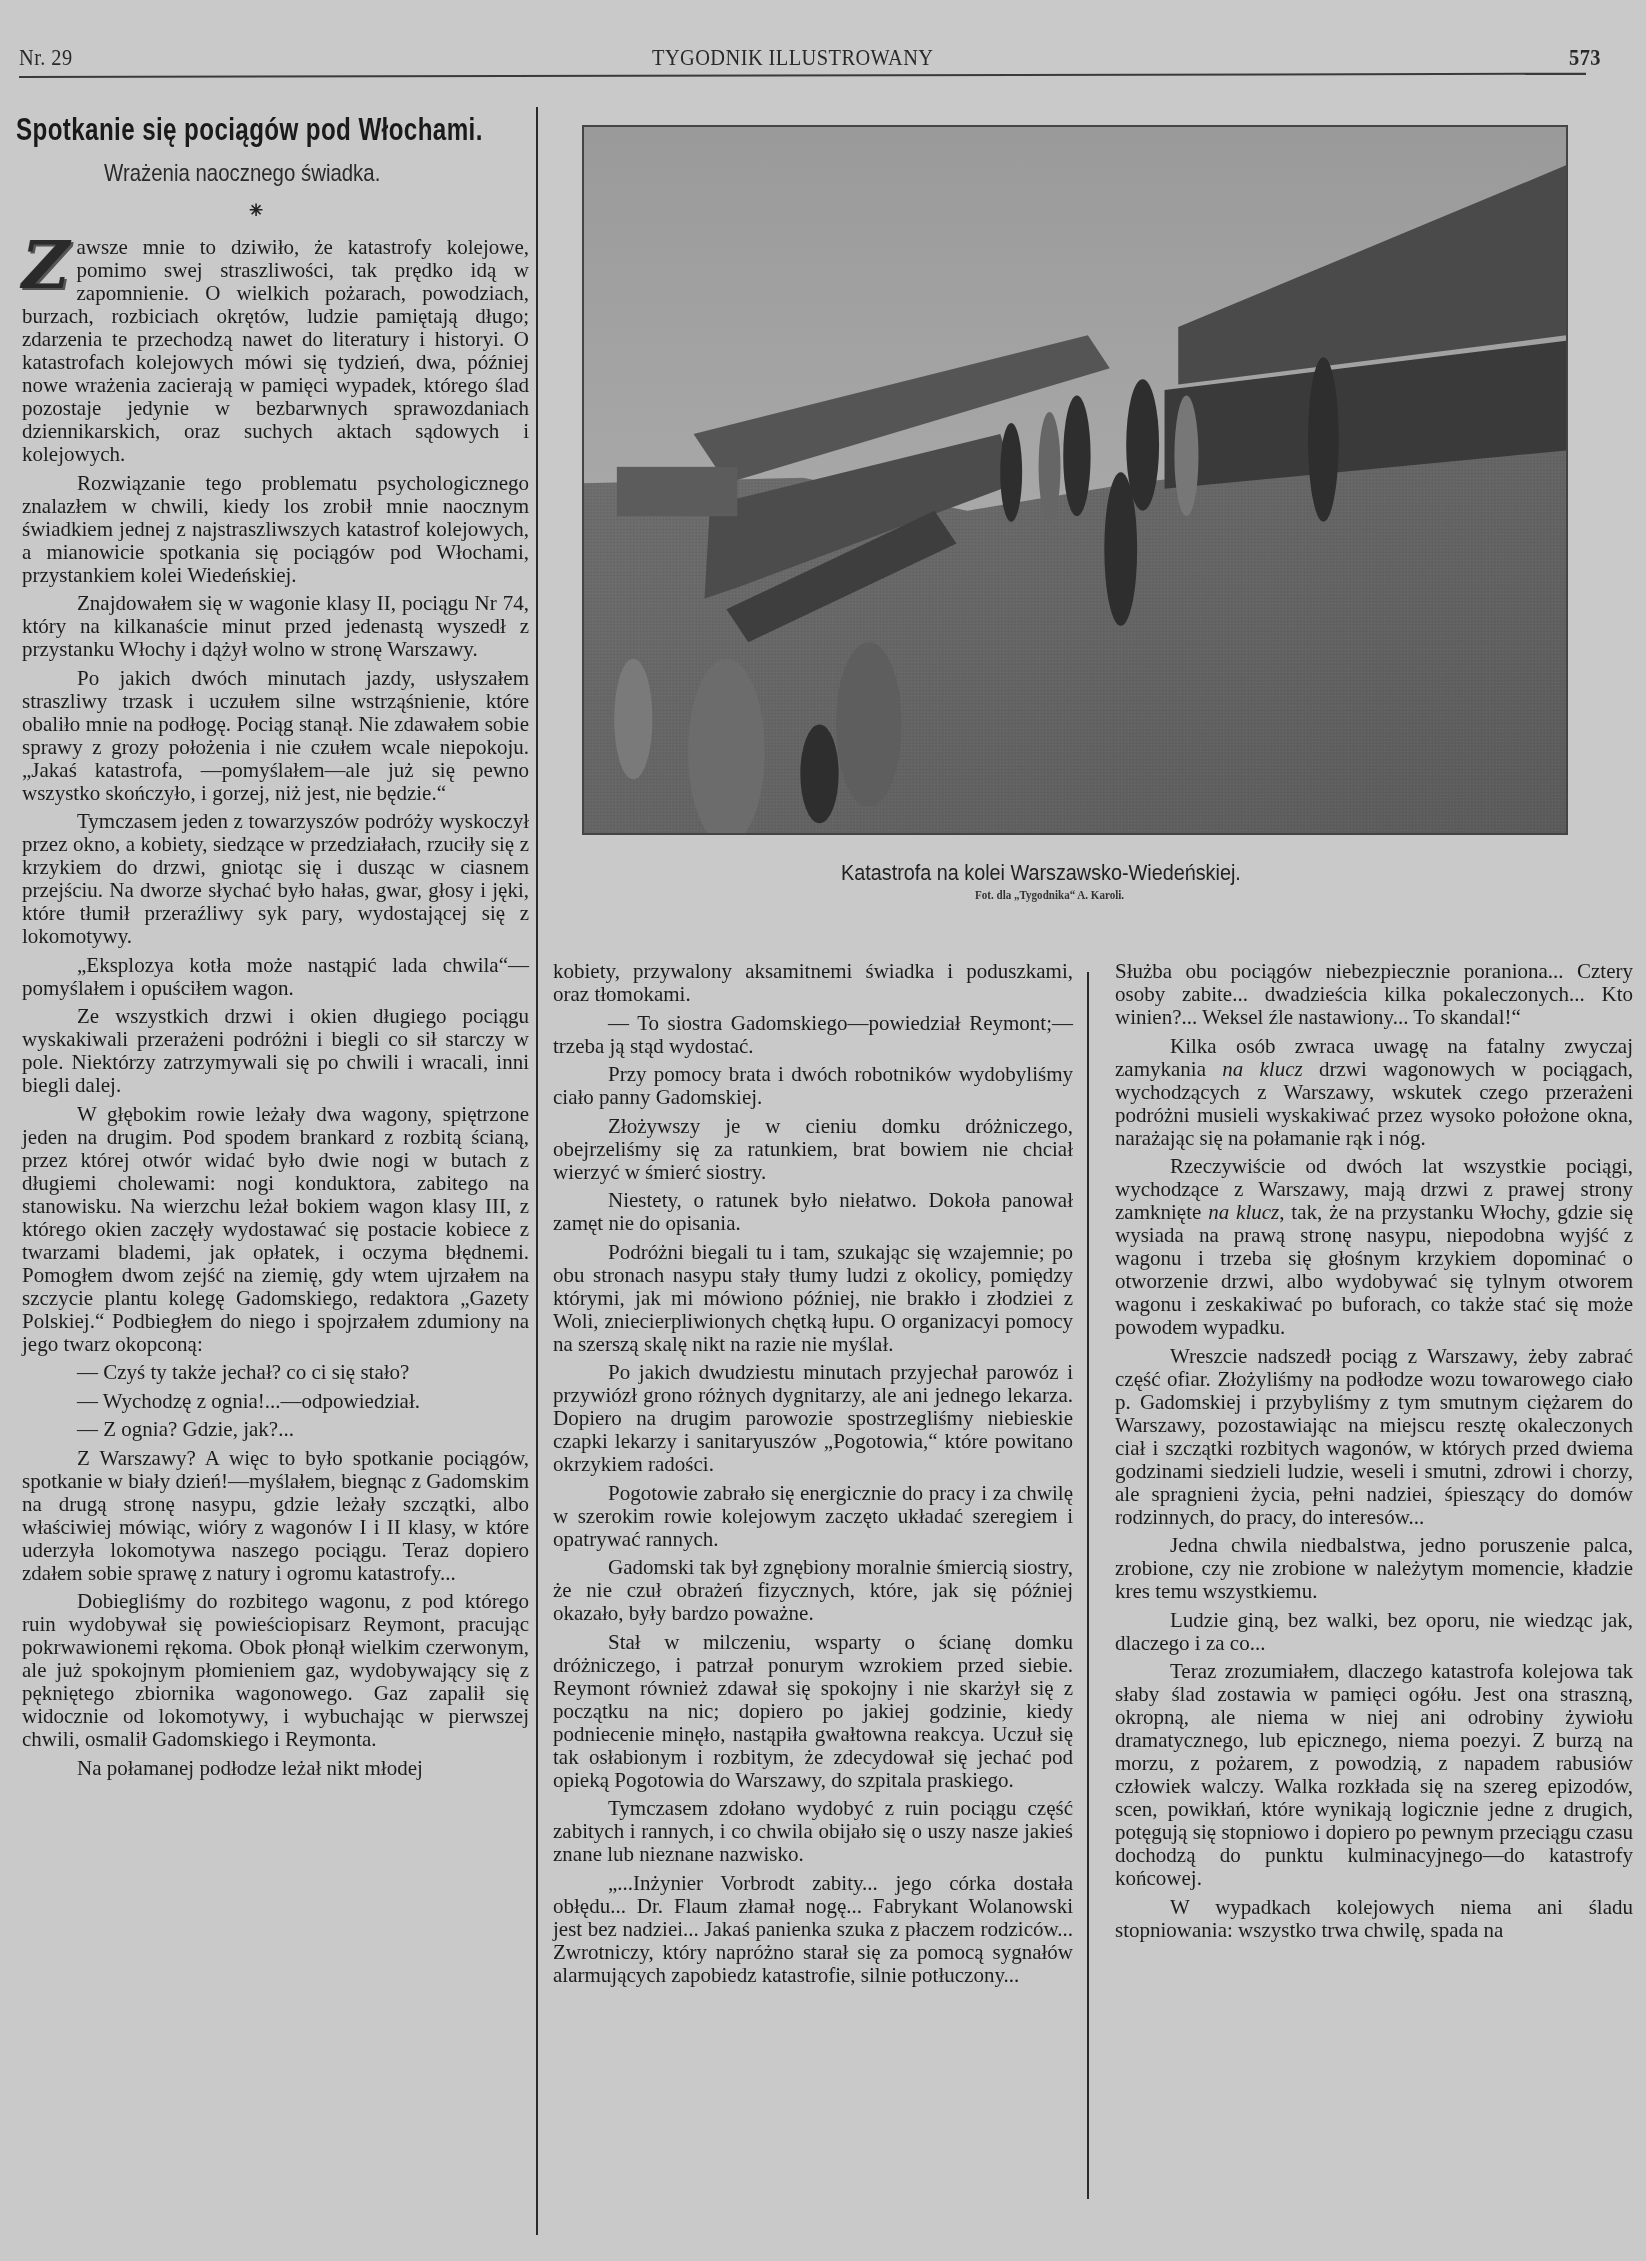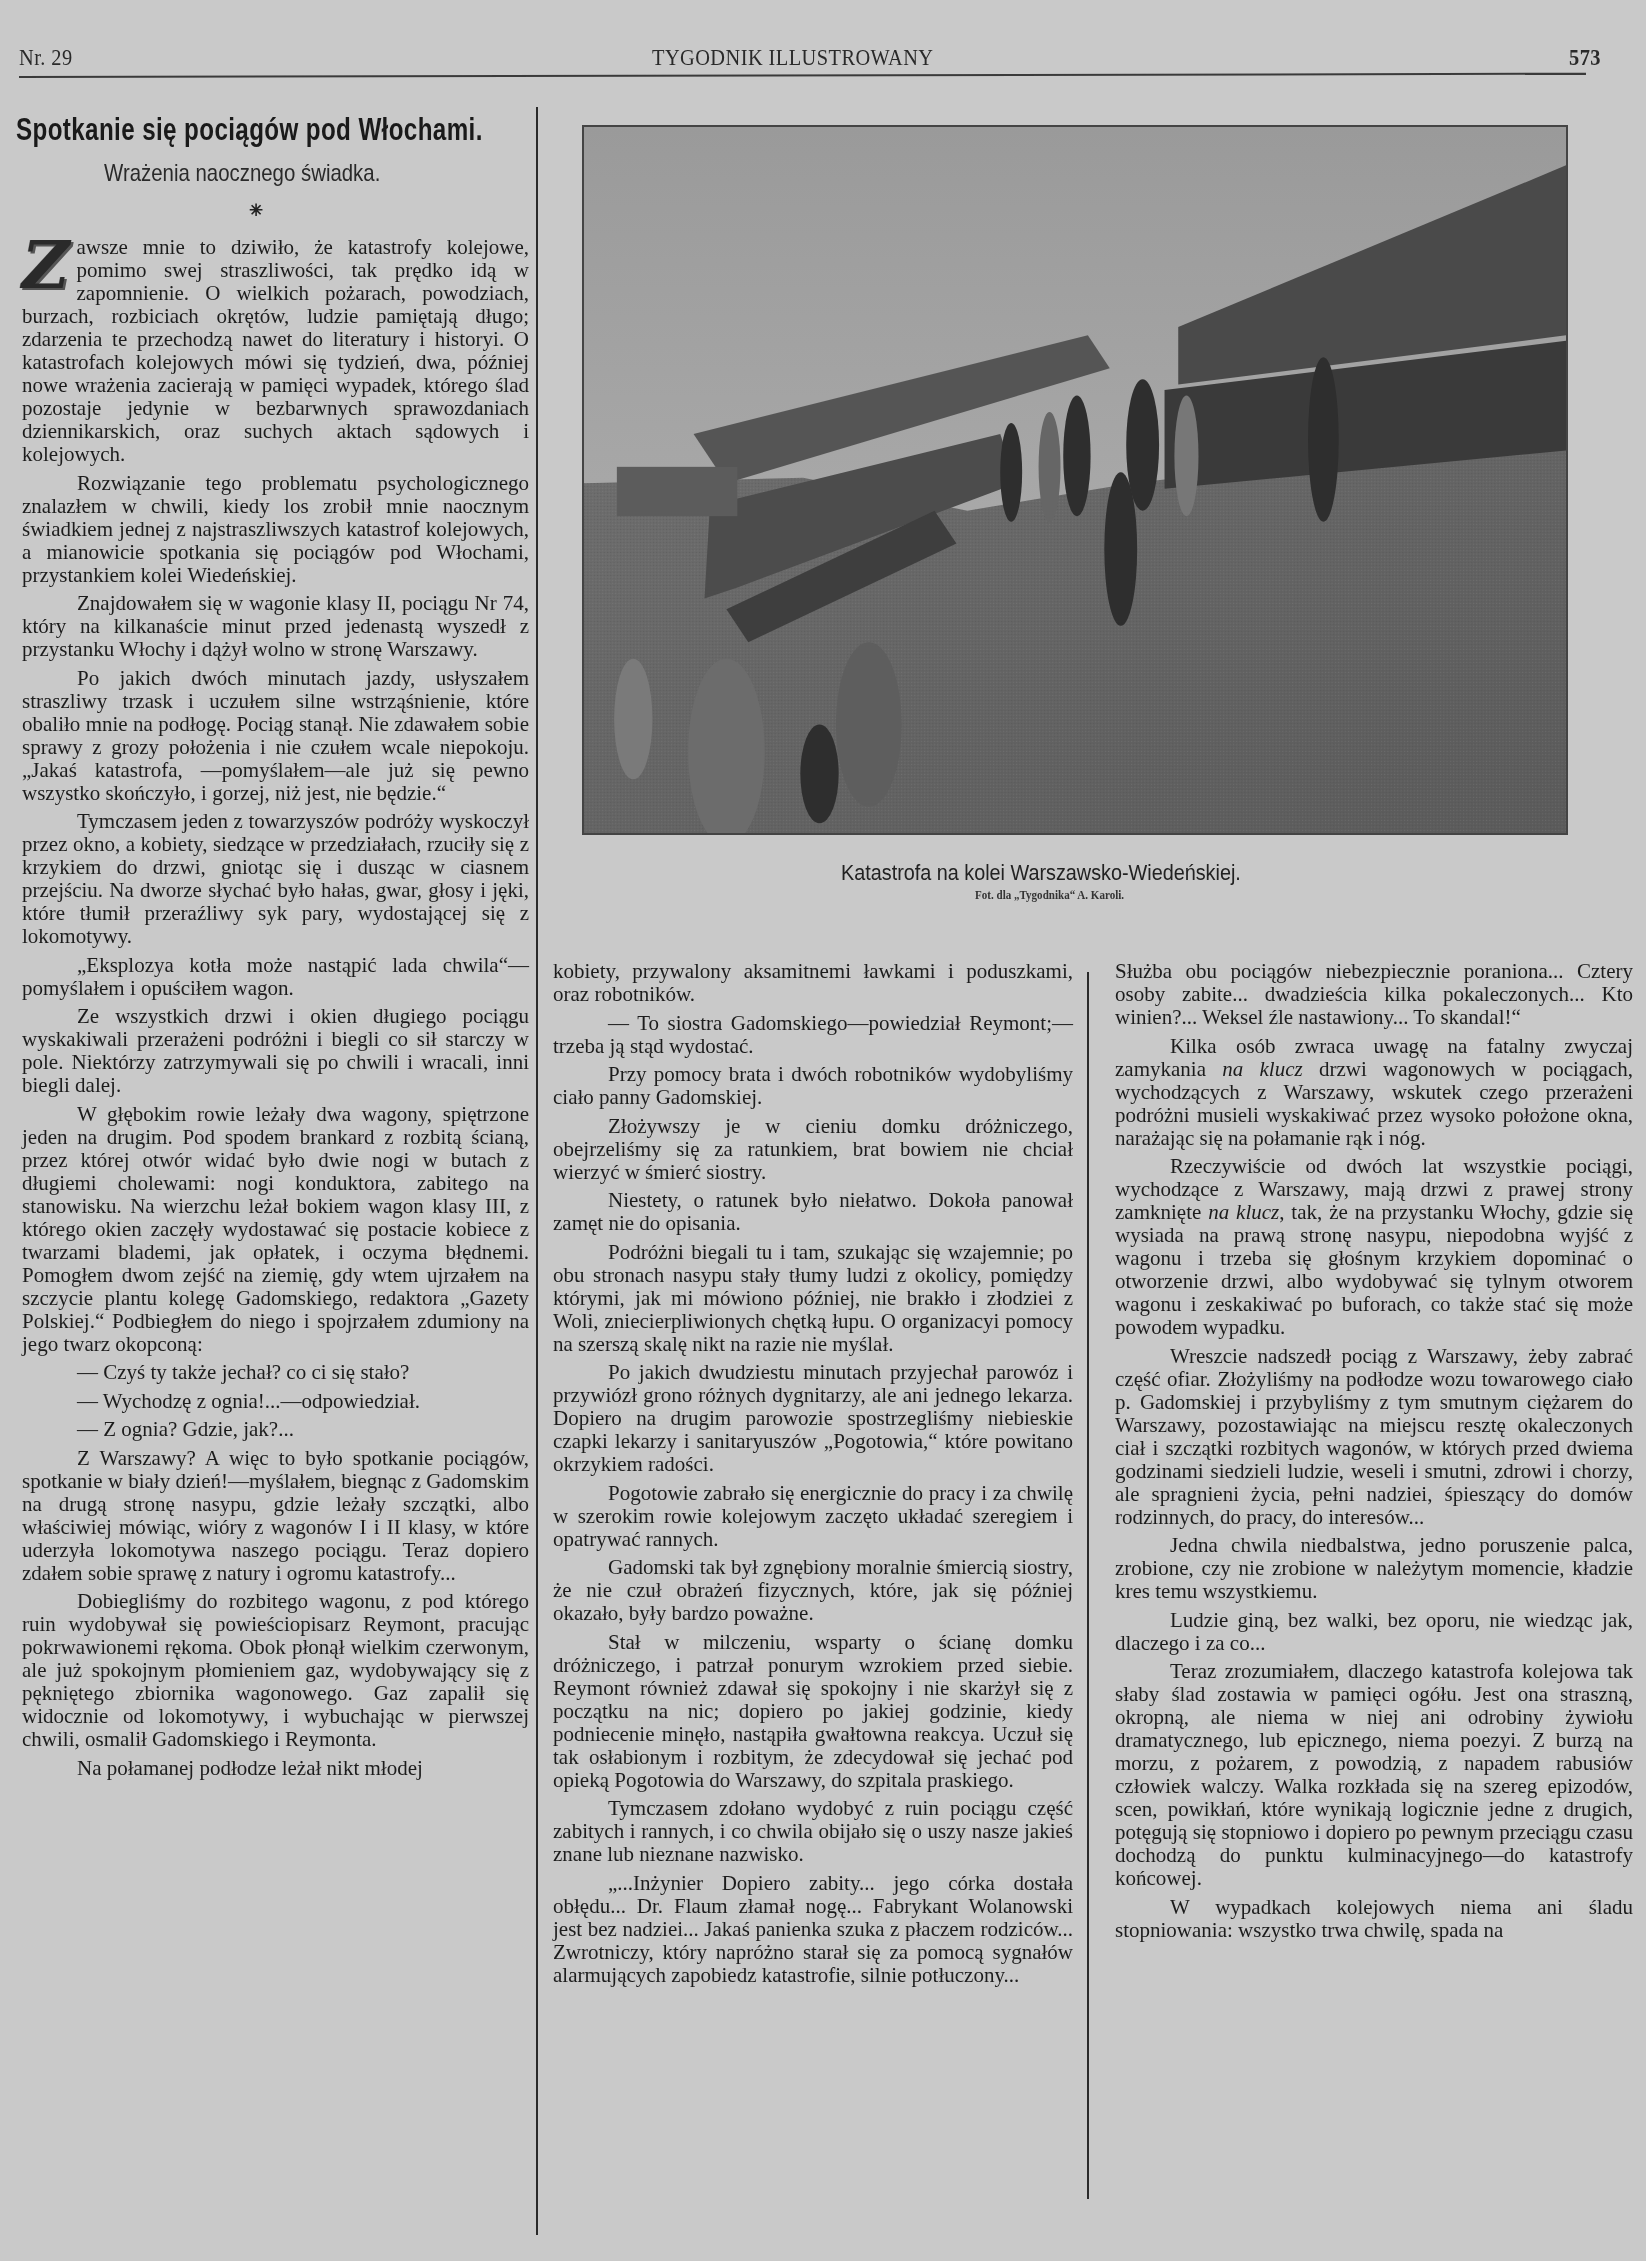--- a/index.html
+++ b/index.html
@@ -101,32 +101,32 @@
       <ellipse cx="850" cy="620" rx="20" ry="100" fill="#666"></ellipse>
       <ellipse cx="780" cy="630" rx="20" ry="90"></ellipse>
       <ellipse cx="90" cy="1080" rx="35" ry="110" fill="#7a7a7a"></ellipse>
     </g>
   </svg>
 </div>
 <div class="cap1">Katastrofa na kolei Warszawsko-Wiedeńskiej.</div>
 <div class="cap2">Fot. dla „Tygodnika“ A. Karoli.</div>
 
 <div class="col" id="col-mid" style="left:553px; top:960px; width:520px;">
-    <p class="noind">kobiety, przywalony aksamitnemi ławkami i poduszkami, oraz robotników.</p>
+    <p class="noind">kobiety, przywalony aksamitnemi świadka i poduszkami, oraz tłomokami.</p>
     <p class="gap">— To siostra Gadomskiego—powiedział Reymont;—trzeba ją stąd wydostać.</p>
     <p class="gap">Przy pomocy brata i dwóch robotników wydobyliśmy ciało panny Gadomskiej.</p>
     <p class="gap">Złożywszy je w cieniu domku dróżniczego, obejrzeliśmy się za ratunkiem, brat bowiem nie chciał wierzyć w śmierć siostry.</p>
     <p class="gap">Niestety, o ratunek było niełatwo. Dokoła panował zamęt nie do opisania.</p>
     <p class="gap">Podróżni biegali tu i tam, szukając się wzajemnie; po obu stronach nasypu stały tłumy ludzi z okolicy, pomiędzy którymi, jak mi mówiono później, nie brakło i złodziei z Woli, zniecierpliwionych chętką łupu. O organizacyi pomocy na szerszą skalę nikt na razie nie myślał.</p>
     <p class="gap">Po jakich dwudziestu minutach przyjechał parowóz i przywiózł grono różnych dygnitarzy, ale ani jednego lekarza. Dopiero na drugim parowozie spostrzegliśmy niebieskie czapki lekarzy i sanitaryuszów „Pogotowia,“ które powitano okrzykiem radości.</p>
     <p class="gap">Pogotowie zabrało się energicznie do pracy i za chwilę w szerokim rowie kolejowym zaczęto układać szeregiem i opatrywać rannych.</p>
     <p class="gap">Gadomski tak był zgnębiony moralnie śmiercią siostry, że nie czuł obrażeń fizycznych, które, jak się później okazało, były bardzo poważne.</p>
     <p class="gap">Stał w milczeniu, wsparty o ścianę domku dróżniczego, i patrzał ponurym wzrokiem przed siebie. Reymont również zdawał się spokojny i nie skarżył się z początku na nic; dopiero po jakiej godzinie, kiedy podniecenie minęło, nastąpiła gwałtowna reakcya. Uczuł się tak osłabionym i rozbitym, że zdecydował się jechać pod opieką Pogotowia do Warszawy, do szpitala praskiego.</p>
     <p class="gap">Tymczasem zdołano wydobyć z ruin pociągu część zabitych i rannych, i co chwila obijało się o uszy nasze jakieś znane lub nieznane nazwisko.</p>
-    <p class="gap">„...Inżynier Dopiero zabity... jego córka dostała obłędu... Dr. Flaum złamał nogę... Fabrykant Wolanowski jest bez nadziei... Jakaś panienka szuka z płaczem rodziców... Zwrotniczy, który napróżno starał się za pomocą sygnałów alarmujących zapobiedz katastrofie, silnie potłuczony...</p>
+    <p class="gap">„...Inżynier Vorbrodt zabity... jego córka dostała obłędu... Dr. Flaum złamał nogę... Fabrykant Wolanowski jest bez nadziei... Jakaś panienka szuka z płaczem rodziców... Zwrotniczy, który napróżno starał się za pomocą sygnałów alarmujących zapobiedz katastrofie, silnie potłuczony...</p>
   </div>
 <div class="col" id="col-right" style="left:1103px; top:960px; width:518px;margin-left:12px;">
     <p class="noind">Służba obu pociągów niebezpiecznie poraniona... Cztery osoby zabite... dwadzieścia kilka pokaleczonych... Kto winien?... Weksel źle nastawiony... To skandal!“</p>
     <p class="gap">Kilka osób zwraca uwagę na fatalny zwyczaj zamykania <i>na klucz</i> drzwi wagonowych w pociągach, wychodzących z Warszawy, wskutek czego przerażeni podróżni musieli wyskakiwać przez wysoko położone okna, narażając się na połamanie rąk i nóg.</p>
     <p class="gap">Rzeczywiście od dwóch lat wszystkie pociągi, wychodzące z Warszawy, mają drzwi z prawej strony zamknięte <i>na klucz</i>, tak, że na przystanku Włochy, gdzie się wysiada na prawą stronę nasypu, niepodobna wyjść z wagonu i trzeba się głośnym krzykiem dopominać o otworzenie drzwi, albo wydobywać się tylnym otworem wagonu i zeskakiwać po buforach, co także stać się może powodem wypadku.</p>
     <p class="gap">Wreszcie nadszedł pociąg z Warszawy, żeby zabrać część ofiar. Złożyliśmy na podłodze wozu towarowego ciało p. Gadomskiej i przybyliśmy z tym smutnym ciężarem do Warszawy, pozostawiając na miejscu resztę okaleczonych ciał i szczątki rozbitych wagonów, w których przed dwiema godzinami siedzieli ludzie, weseli i smutni, zdrowi i chorzy, ale spragnieni życia, pełni nadziei, śpieszący do domów rodzinnych, do pracy, do interesów...</p>
     <p class="gap">Jedna chwila niedbalstwa, jedno poruszenie palca, zrobione, czy nie zrobione w należytym momencie, kładzie kres temu wszystkiemu.</p>
     <p class="gap">Ludzie giną, bez walki, bez oporu, nie wiedząc jak, dlaczego i za co...</p>
     <p class="gap">Teraz zrozumiałem, dlaczego katastrofa kolejowa tak słaby ślad zostawia w pamięci ogółu. Jest ona straszną, okropną, ale niema w niej ani odrobiny żywiołu dramatycznego, lub epicznego, niema poezyi. Z burzą na morzu, z pożarem, z powodzią, z napadem rabusiów człowiek walczy. Walka rozkłada się na szereg epizodów, scen, powikłań, które wynikają logicznie jedne z drugich, potęgują się stopniowo i dopiero po pewnym przeciągu czasu dochodzą do punktu kulminacyjnego—do katastrofy końcowej.</p>
     <p class="gap">W wypadkach kolejowych niema ani śladu stopniowania: wszystko trwa chwilę, spada na</p>

